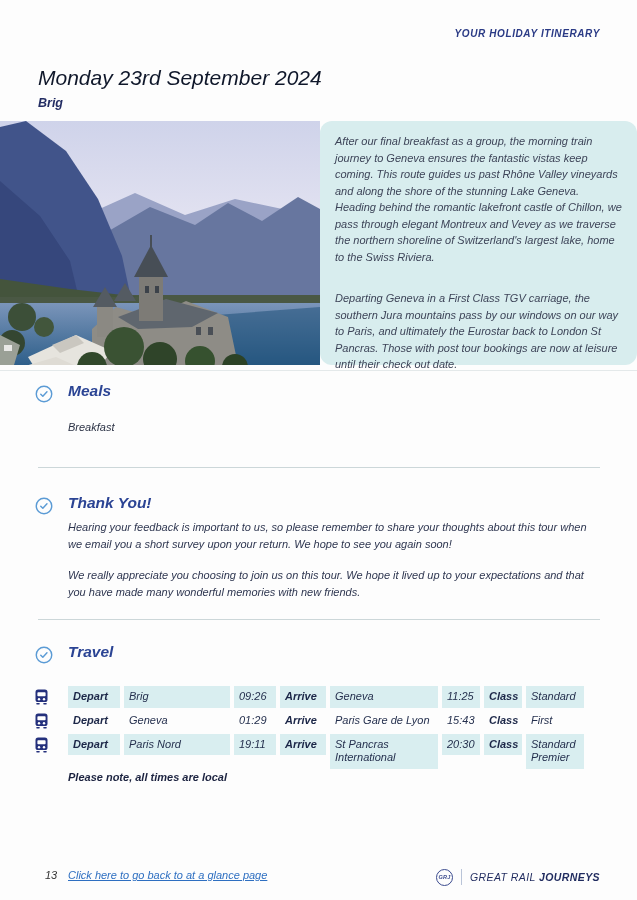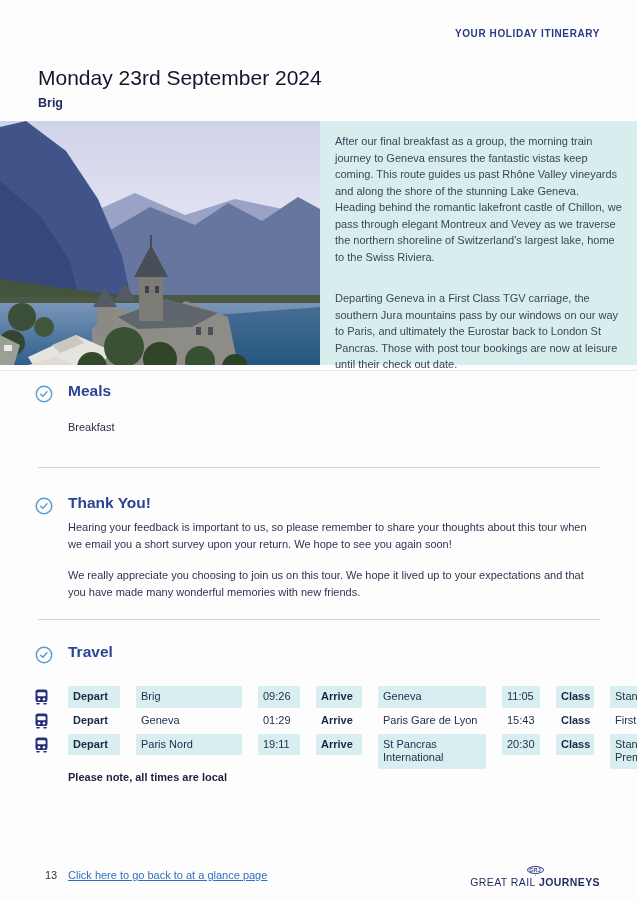--- a/index.html
+++ b/index.html
@@ -1,70 +1,70 @@
 <!DOCTYPE html>
 <html><head>
 <meta charset="utf-8">
 <style>
   * { margin:0; padding:0; box-sizing:border-box; }
   html,body { background:#e9e9e9; }
   .page {
     position:relative; width:637px; height:900px; margin:0 auto;
     background:#fdfdfd; overflow:hidden;
-    font-family:"Liberation Sans", sans-serif; color:#242c48;
+    font-family:"Liberation Sans", sans-serif; color:#242c48;font-style:italic;
   }
   .header-label {
     position:absolute; top:28px; right:37px;
     font-size:10px; font-weight:700; letter-spacing:.6px; color:#2a3a85;
   }
   .page-title {
     position:absolute; top:66px; left:38px;
     font-size:21px; font-weight:400; color:#0f172a;
   }
   .page-subtitle {
     position:absolute; top:96px; left:38px;
     font-size:12.5px; font-weight:600; color:#232d63;
   }
   .hero { position:absolute; top:121px; left:0; right:0; height:244px; display:flex; }
   .hero-image { width:320px; height:244px; flex:0 0 320px; }
   .hero-image svg { display:block; width:100%; height:100%; }
   .hero-panel {
     flex:1; background:#d8edee; padding:12px 15px 10px 15px;
-    font-size:11px; line-height:1.5; color:#3d4458;
+    font-size:11px; line-height:1.5; color:#3d4458;border-radius:12px;
   }
   .hero-panel p + p { margin-top:25px; }
   .section { position:absolute; left:0; right:0; }
   .bullet-icon { position:absolute; left:35px; top:3px; width:18px; height:18px; }
   .section-title { margin-left:68px; font-size:15.5px; font-weight:600; color:#2b4494; }
   .section-body { margin-left:68px; margin-right:40px; font-size:11px; line-height:1.55; color:#2e3650; }
   .divider { position:absolute; left:38px; right:37px; border-top:1px solid #ccd7d9; }
   .full-divider { position:absolute; left:0; right:0; border-top:1px solid #e4e9ea; }
   .meals-item { position:absolute; left:68px; top:39px; font-size:11px; color:#2b3245; }
   .para + .para { margin-top:14px; }
 
   .travel-table { position:absolute; top:43px; left:0; right:0; }
   .travel-row { position:relative; margin-bottom:2px; }
   .train-icon { position:absolute; left:34px; top:3px; width:15px; height:16px; }
   .travel-grid {
     margin-left:68px; width:508px;
     display:grid; grid-template-columns:52px 106px 42px 46px 108px 38px 38px 58px;
-    column-gap:16px; align-items:start;
+    column-gap:4px; align-items:start;
   }
   .cell { padding:4px 0 4px 5px; font-size:11px; line-height:1.25; color:#25304e; min-height:21px; }
   .cell.lbl { font-weight:700; color:#1c2748; }
   .row-teal .cell { background:#d9eef0; }
   .travel-note { position:absolute; top:128px; left:68px; font-size:11px; font-weight:700; color:#1c2340;text-align:right; }
 
   .footer { position:absolute; left:0; right:0; top:866px; height:24px;padding-left:8px; }
   .page-number { position:absolute; left:45px; top:3px; font-size:11px; color:#333; }
   .back-link {
     position:absolute; left:68px; top:3px; font-size:11px;
     color:#2e6fc1; text-decoration:underline; cursor:pointer;
   }
-  .logo { position:absolute; right:37px; top:0; display:flex; align-items:center; height:22px;flex-direction:column; }
+  .logo { position:absolute; right:37px; top:0; display:flex; align-items:center; height:22px; }
   .logo-mark {
     width:17px; height:17px; border:1.6px solid #3a4a8e; border-radius:50%;
     display:flex; align-items:center; justify-content:center;
     font-size:5.5px; font-weight:700; color:#3a4a8e; letter-spacing:.2px;
   }
   .logo-sep { width:1px; height:16px; background:#b9c4d8; margin:0 8px; }
   .logo-text { font-size:10.5px; color:#1f2a5e; letter-spacing:.4px; }
   .logo-text b { font-weight:700; }
 </style>
 </head>
@@ -185,21 +185,21 @@
               <rect x="2.2" y="14" width="3.6" height="1.6" rx="0.8" fill="#24307c"></rect>
               <rect x="9.2" y="14" width="3.6" height="1.6" rx="0.8" fill="#24307c"></rect>
             </svg>
         </span>
         <div class="travel-grid row-teal">
           <span class="cell lbl">Depart</span>
           <span class="cell">Brig</span>
           <span class="cell">09:26</span>
           <span class="cell lbl">Arrive</span>
           <span class="cell">Geneva</span>
-          <span class="cell">11:05</span>
+          <span class="cell">11:25</span>
           <span class="cell lbl">Class</span>
           <span class="cell">Standard</span>
         </div>
       </div>
 
       <div class="travel-row">
         <span class="train-icon">
           <svg viewBox="0 0 15 16">
               <rect x="1.5" y="0.5" width="12" height="12.5" rx="2.6" fill="#24307c"></rect>
               <rect x="3.4" y="3.2" width="8.2" height="4" rx="0.8" fill="#fff"></rect>

